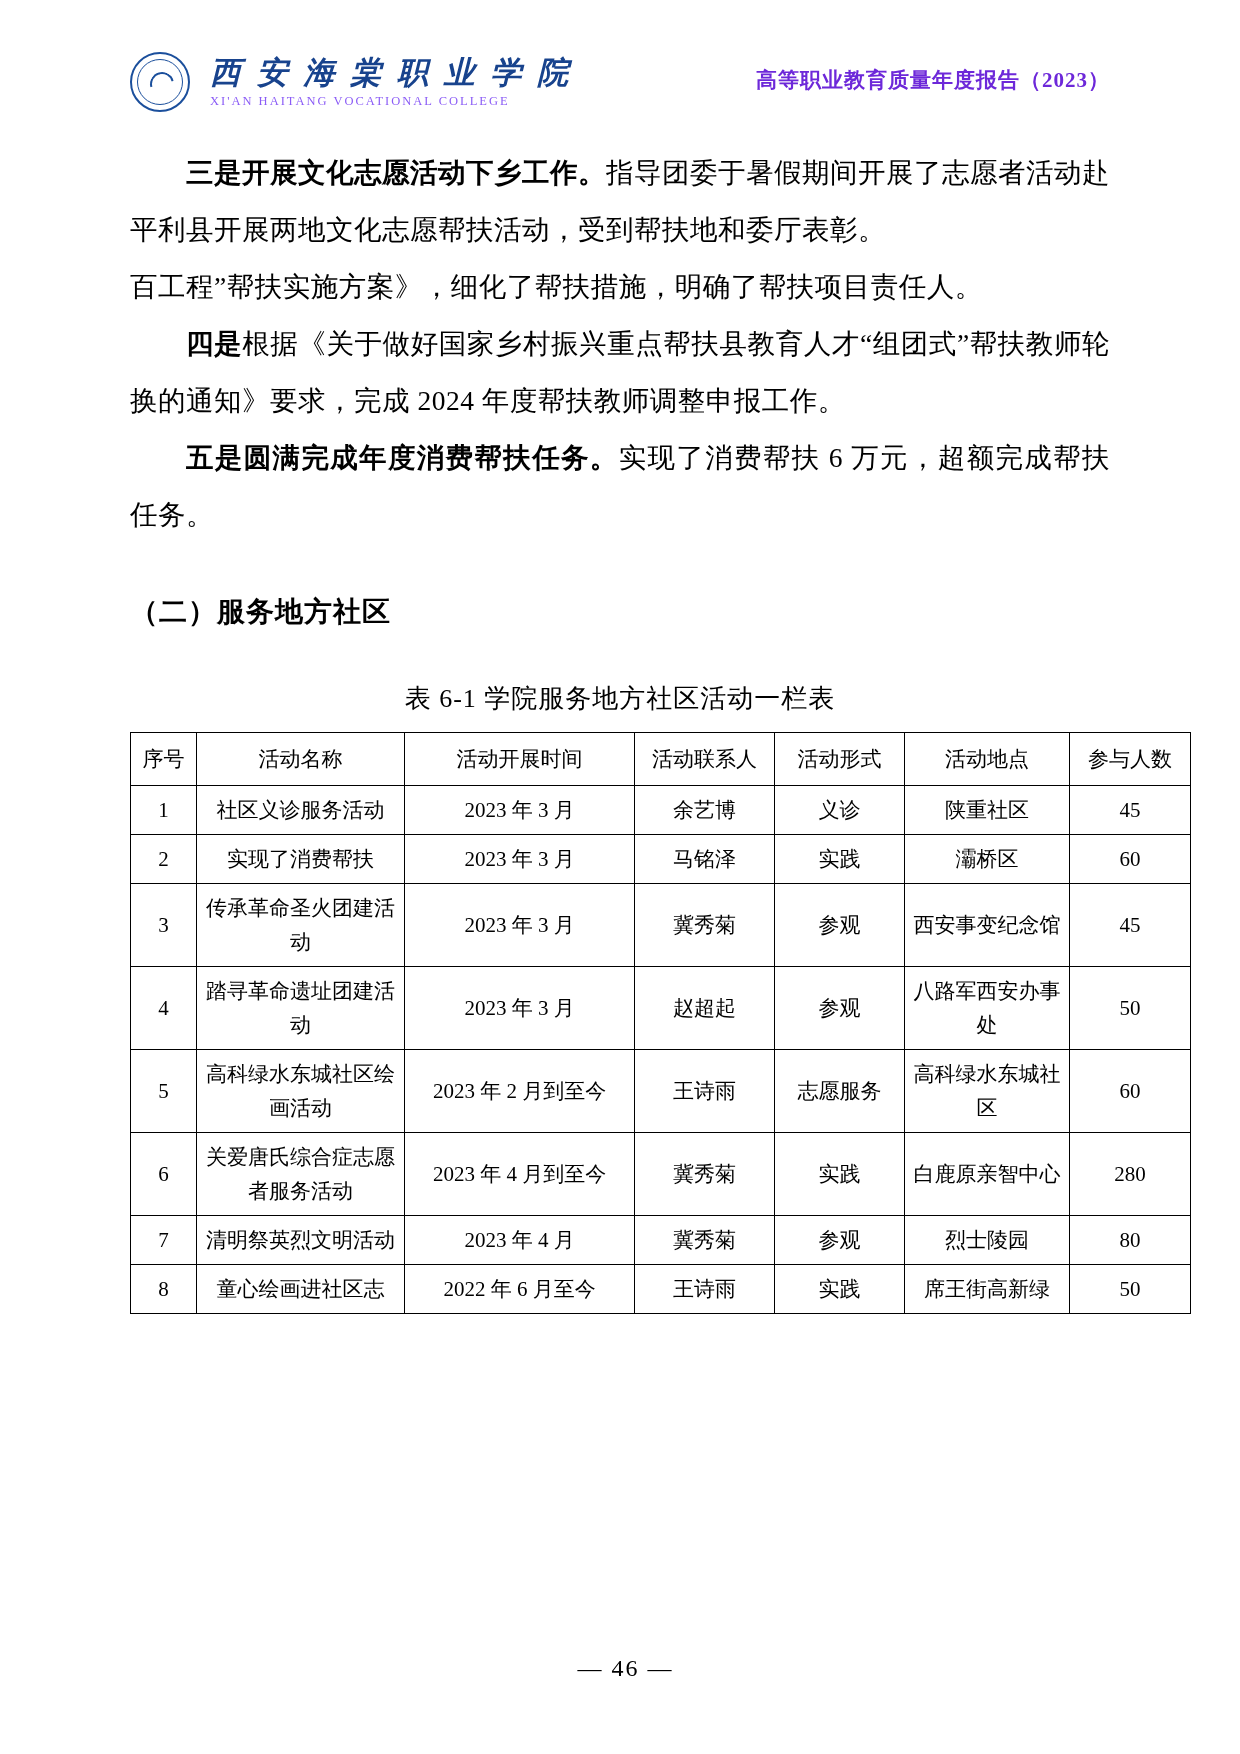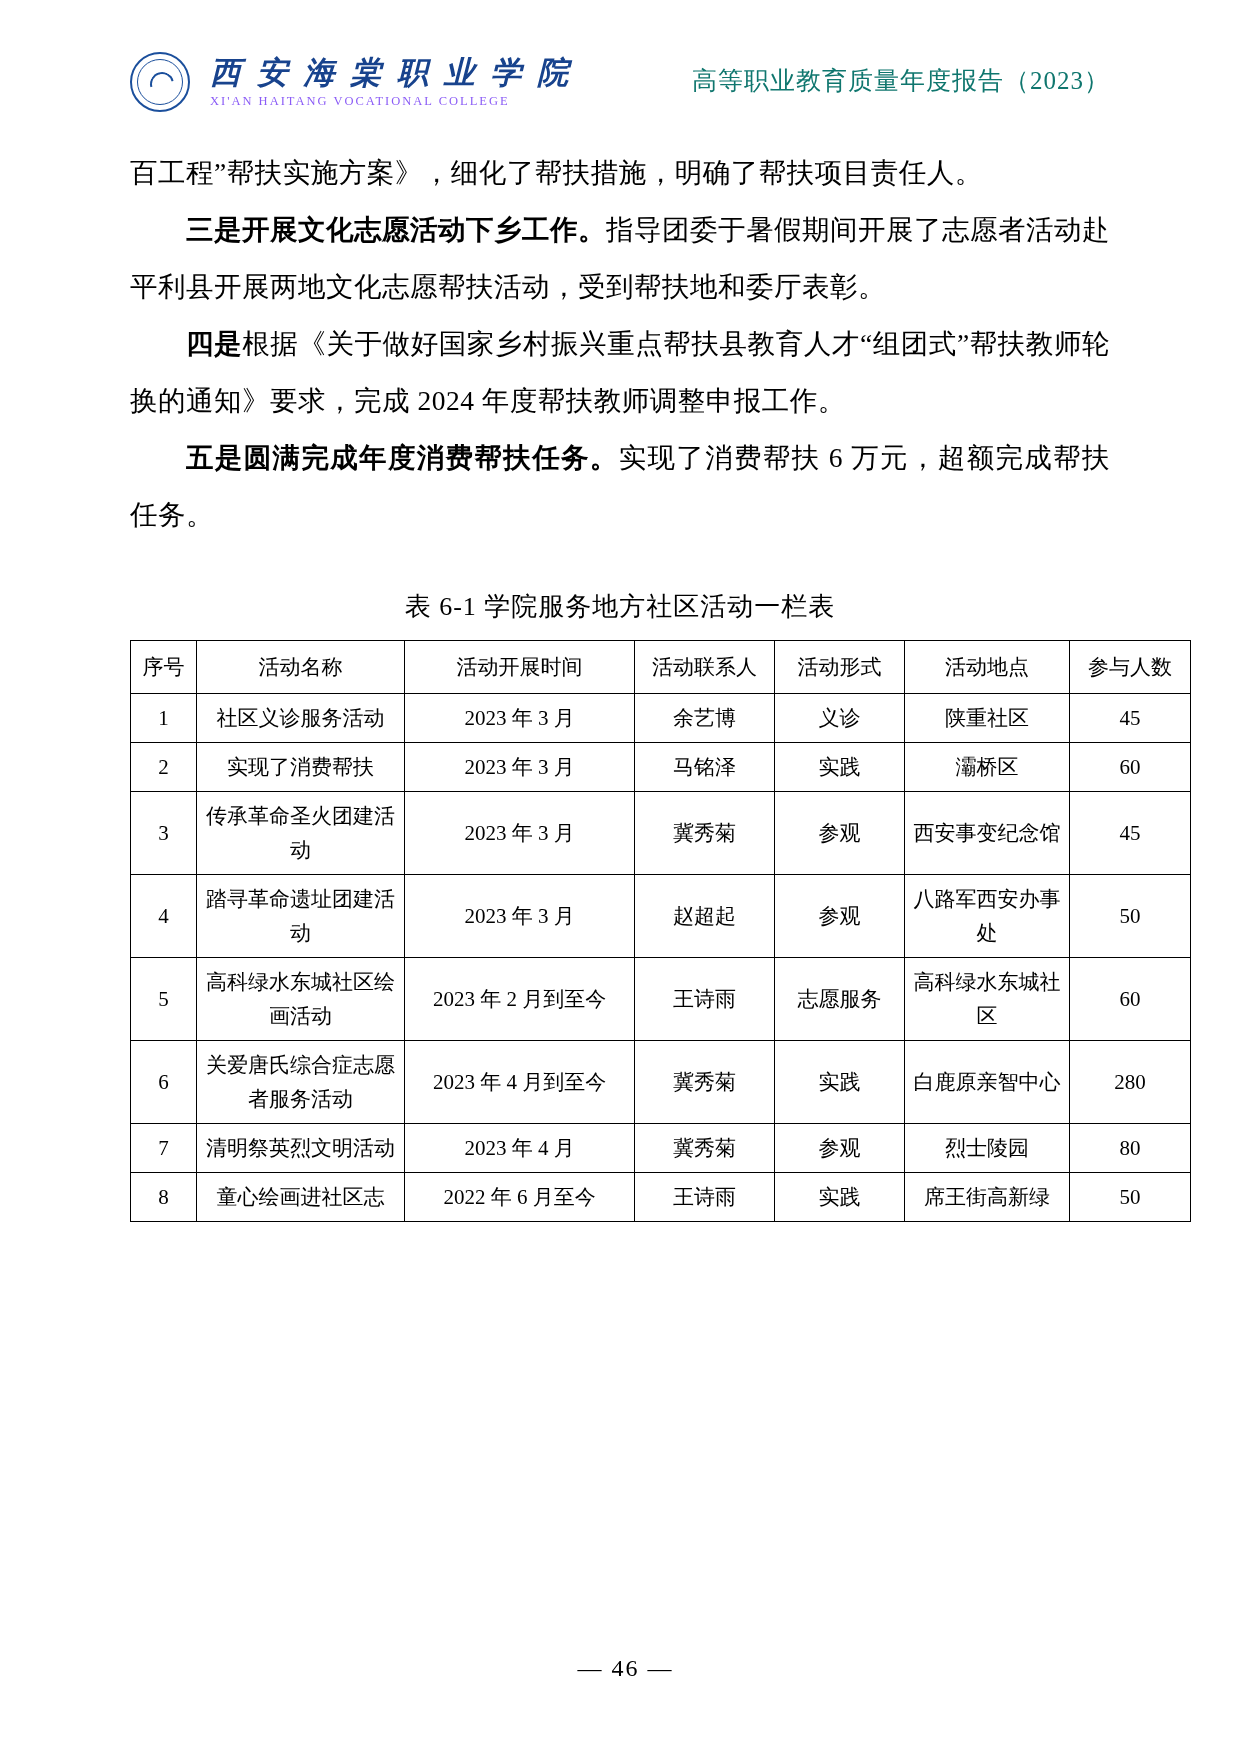--- a/index.html
+++ b/index.html
@@ -89,23 +89,23 @@
   }
   .logo-en {
     font-family: Liberation Serif, serif;
     font-size: 12.5px;
     color: #8b5cf6;
     letter-spacing: 2.0px;
     margin-top: 7px;
   }
   .header-right {
     font-family: "Liberation Serif", serif;
-    font-size: 25px;
-    color: #0f766e;
-    font-weight: normal;
+    font-size: 21px;
+    color: #6d28d9;
+    font-weight: bold;
     letter-spacing: 1px;
     white-space: nowrap;
     padding-bottom: 4px;
   }
 
   
   .content {
     margin-top: 34px;
   }
   p.para {
@@ -187,36 +187,37 @@
           <div class="logo-cn">西 安 海 棠 职 业 学 院</div>
           <div class="logo-en">XI'AN HAITANG VOCATIONAL COLLEGE</div>
         </div>
       </div>
       <div class="header-right">高等职业教育质量年度报告（2023）</div>
     </div>
   </div>
 
   <div class="content">
 
+    <p class="para indent">
+      <span class="b">三是开展文化志愿活动下乡工作。</span><span>指导团委于暑假期间开展了志愿者活动赴平利县开展两地文化志愿帮扶活动，受到帮扶地和委厅表彰。</span>
+    </p>
+
     <p class="para">
       <span>百工程”帮扶实施方案》，细化了帮扶措施，明确了帮扶项目责任人。</span>
     </p>
 
     <p class="para indent">
-      <span class="b">三是开展文化志愿活动下乡工作。</span><span>指导团委于暑假期间开展了志愿者活动赴平利县开展两地文化志愿帮扶活动，受到帮扶地和委厅表彰。</span>
-    </p>
-
-    <p class="para indent">
       <span class="b">四是</span><span>根据《关于做好国家乡村振兴重点帮扶县教育人才“组团式”帮扶教师轮换的通知》要求，完成 2024 年度帮扶教师调整申报工作。</span>
     </p>
 
     <p class="para indent">
       <span class="b">五是圆满完成年度消费帮扶任务。</span><span>实现了消费帮扶 6 万元，超额完成帮扶任务。</span>
     </p>
 
+    <h2 class="section-title">（二）服务地方社区</h2>
 
     <div class="table-caption">表 6-1  学院服务地方社区活动一栏表</div>
 
     <table class="data-table">
       <colgroup>
         <col class="col-0">
           <col class="col-1">
           <col class="col-2">
           <col class="col-3">
           <col class="col-4">

